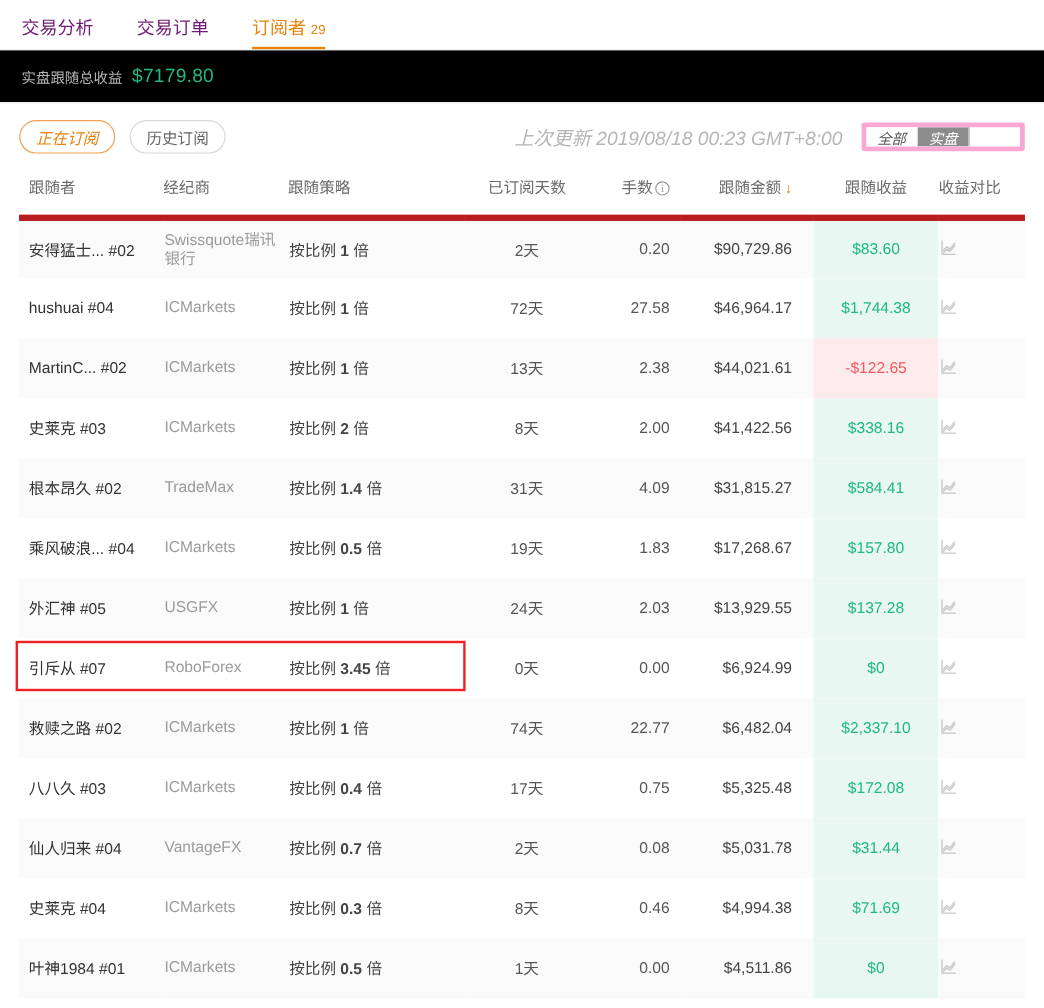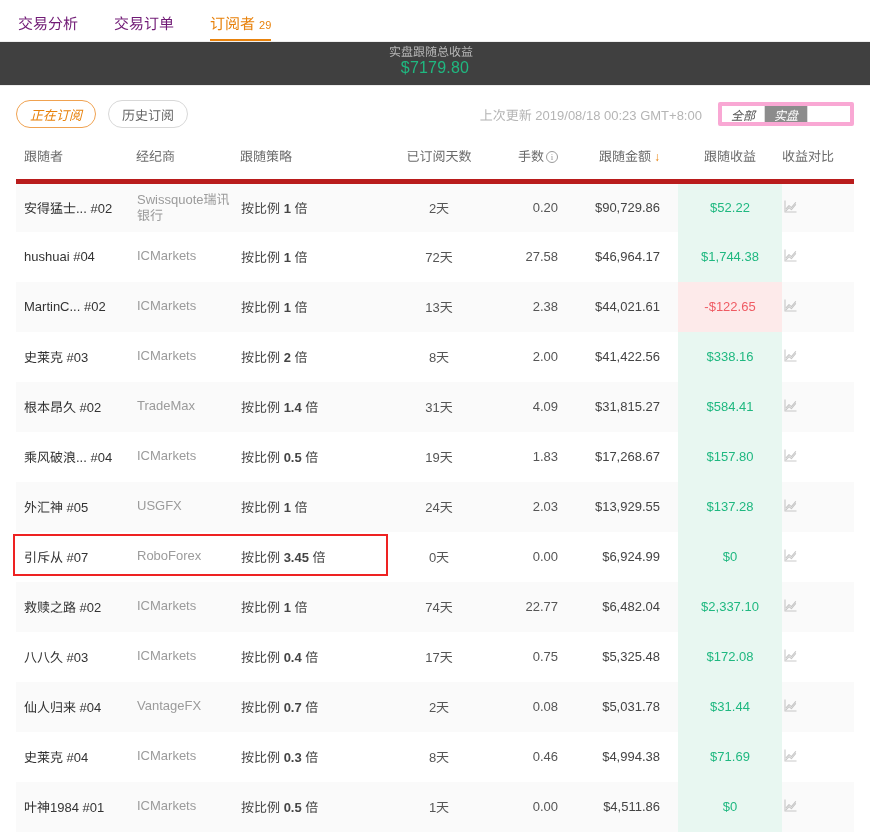--- a/index.html
+++ b/index.html
@@ -46,22 +46,21 @@
     vertical-align: baseline;
   }
 
   
   .summary {
     height: 44px;
     display: flex;
     align-items: center;
     padding: 0 18px;
     border-bottom: 1px solid #eeeeee;
-    background: #404040;
-    flex-direction: column;
+    background: #000000;
   }
   .summary-label {
     font-size: 12px;
     color: #b5b5b5;
     margin-right: 8px;
   }
   .summary-value {
     font-size: 16px;
     color: #1fb880;
     letter-spacing: .2px;
@@ -90,24 +89,25 @@
     cursor: pointer;
     margin-right: 12px;
     font-family: inherit;
     white-space: nowrap;
   }
   .pill.active { border-color: #f0a250; color: #e8820c; font-style: italic; }
 
   .filter-spacer { flex: 1; }
 
   .updated {
-    font-size: 13px;
+    font-size: 16px;
     color: #b5b5b5;
     margin-right: 16px;
     white-space: nowrap;
+    font-style: italic;
   }
 
   .segctl {
     display: inline-flex;
     border: 4px solid #f9a8d4;
     border-radius: 2px;
     overflow: hidden;
     height: 24px;
     font-style: italic;
   }
@@ -247,21 +247,21 @@
       </tr>
     </thead>
     <tbody id="tbody">
         <tr class="odd">
           <td class="c-follower">安得猛士... #02</td>
           <td class="c-broker"><span class="broker-wrap">Swissquote瑞讯银行</span></td>
           <td class="c-strategy">按比例 <span class="strategy-mult">1</span> 倍</td>
           <td class="c-days">2天</td>
           <td class="c-lots">0.20</td>
           <td class="c-amount">$90,729.86</td>
-          <td class="c-profit pos">$52.22</td>
+          <td class="c-profit pos">$83.60</td>
           <td class="c-chart"><span class="chart-icon"><svg width="15" height="15" viewBox="0 0 15 15" fill="none" stroke="#9b9b9b" stroke-width="1.1">
                 <path d="M2 1.5 V13 H13.5"></path>
                 <path d="M3.2 9.6 L6 6.6 L8.4 8.6 L12.6 3.6" stroke-linejoin="round" stroke-linecap="round"></path>
                 <path d="M3.2 11.6 L6 8.6 L8.4 10.6 L12.6 5.6" stroke-linejoin="round" stroke-linecap="round"></path>
               </svg></span></td>
         </tr>
         <tr class="even">
           <td class="c-follower">hushuai #04</td>
           <td class="c-broker"><span class="broker-wrap">ICMarkets</span></td>
           <td class="c-strategy">按比例 <span class="strategy-mult">1</span> 倍</td>

